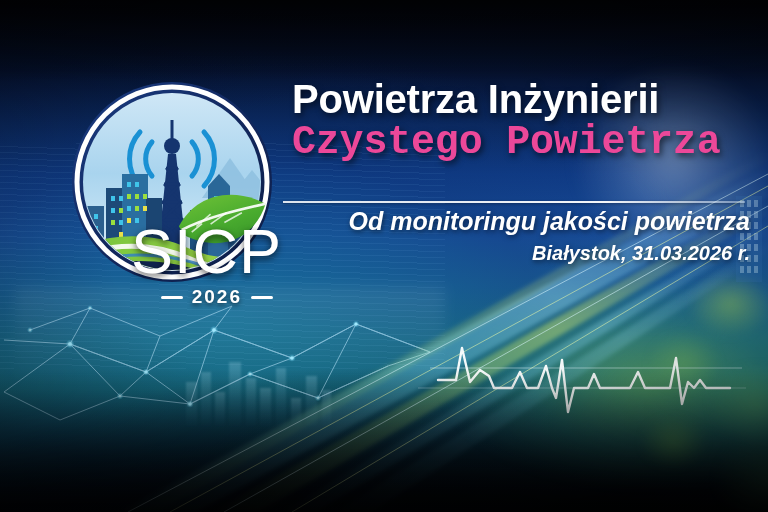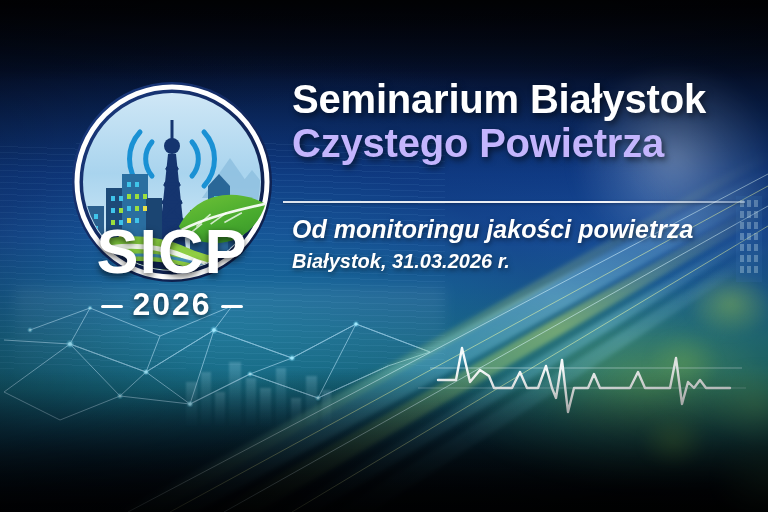--- a/index.html
+++ b/index.html
@@ -39,41 +39,41 @@
     filter:blur(.6px);}
   .bg-citysil{position:absolute;left:2%;top:56%;width:56%;height:22%;opacity:.45;
     background:linear-gradient(180deg, rgba(160,190,210,.30), rgba(10,30,60,0) 90%);
     filter:blur(7px);}
 
   svg.layer{position:absolute;inset:0;width:768px;height:512px;pointer-events:none;}
 
   
   .logo{position:absolute;left:62px;top:70px;width:220px;height:248px;}
   .logo svg{width:100%;height:100%;display:block;}
-  .logo-word{position:absolute;left:0;top:150px;width:220px;text-align:center;
-    font-weight:bold;font-size:63px;letter-spacing:1px;color:#ffffff;
+  .logo-word{position:absolute;left:0;top:150px;width:220px;text-align:right;
+    font-weight:normal;font-size:63px;letter-spacing:1px;color:#ffffff;
     text-shadow:0 3px 7px rgba(0,0,0,.65);line-height:1;font-family:"Liberation Sans",sans-serif;}
-  .logo-year{position:absolute;left:0;top:216px;width:220px;text-align:center;
-    font-weight:bold;font-size:32px;letter-spacing:2px;color:#ffffff;
+  .logo-year{position:absolute;left:0;top:216px;width:220px;text-align:right;
+    font-weight:bold;font-size:19px;letter-spacing:2px;color:#ffffff;
     text-shadow:0 2px 5px rgba(0,0,0,.6);font-family:"Liberation Sans",sans-serif;}
   .logo-year .dash{display:inline-block;width:22px;height:3px;background:#fff;
     vertical-align:middle;margin:0 9px;border-radius:2px;}
 
   
   .title-wrap{position:absolute;left:292px;top:78px;width:462px;}
   .t-line1{font-size:40px;font-weight:bold;color:#ffffff;line-height:1.06;
     letter-spacing:-.2px;text-shadow:2px 3px 6px rgba(0,0,0,.55);}
   .t-line2{font-size:40px;font-weight:bold;line-height:1.06;margin-top:2px;
     letter-spacing:-.2px;text-shadow:2px 3px 6px rgba(0,0,0,.6);}
 
   .divider{position:absolute;left:283px;top:201px;width:462px;height:2px;
     background:linear-gradient(90deg, rgba(255,255,255,.85), rgba(255,255,255,.95) 70%, rgba(255,255,255,.35));
     box-shadow:0 1px 3px rgba(0,0,0,.35);}
 
-  .sub-wrap{position:absolute;left:292px;top:214px;width:458px;text-align:left;}
+  .sub-wrap{position:absolute;left:292px;top:206px;width:458px;text-align:right;}
   .s-line{font-size:25px;font-weight:bold;font-style:italic;color:#ffffff;
     line-height:1.26;text-shadow:1px 2px 5px rgba(0,0,0,.5);}
   .s-date{font-size:20px;font-weight:bold;font-style:italic;color:#ffffff;
     margin-top:4px;text-shadow:1px 2px 5px rgba(0,0,0,.5);}
 </style>
 </head>
 <body>
 
 <div class="banner">
 
@@ -348,22 +348,22 @@
       </g>
 
       <path d="M110 212 m-100 0 a100 100 0 0 0 200 0 Z" fill="none"></path>
     </svg>
 
     <div class="logo-word">SICP</div>
     <div class="logo-year"><span class="dash"></span><span>2026</span><span class="dash"></span></div>
   </div>
 
   <div class="title-wrap">
-    <div class="t-line1">Seminarium Białystok</div>
-    <div class="t-line2" id="titleLine2" style="color: #c4b5fd;">Czystego Powietrza</div>
+    <div class="t-line1">Powietrza Inżynierii</div>
+    <div class="t-line2" id="titleLine2" style="color: #ec4899; font-family: Liberation Mono, monospace;">Czystego Powietrza</div>
   </div>
 
   <div class="divider"></div>
 
   <div class="sub-wrap">
     <div class="s-line">Od monitoringu jakości powietrza</div>
     <div class="s-date">Białystok, 31.03.2026 r.</div>
   </div>
 
 </div>

